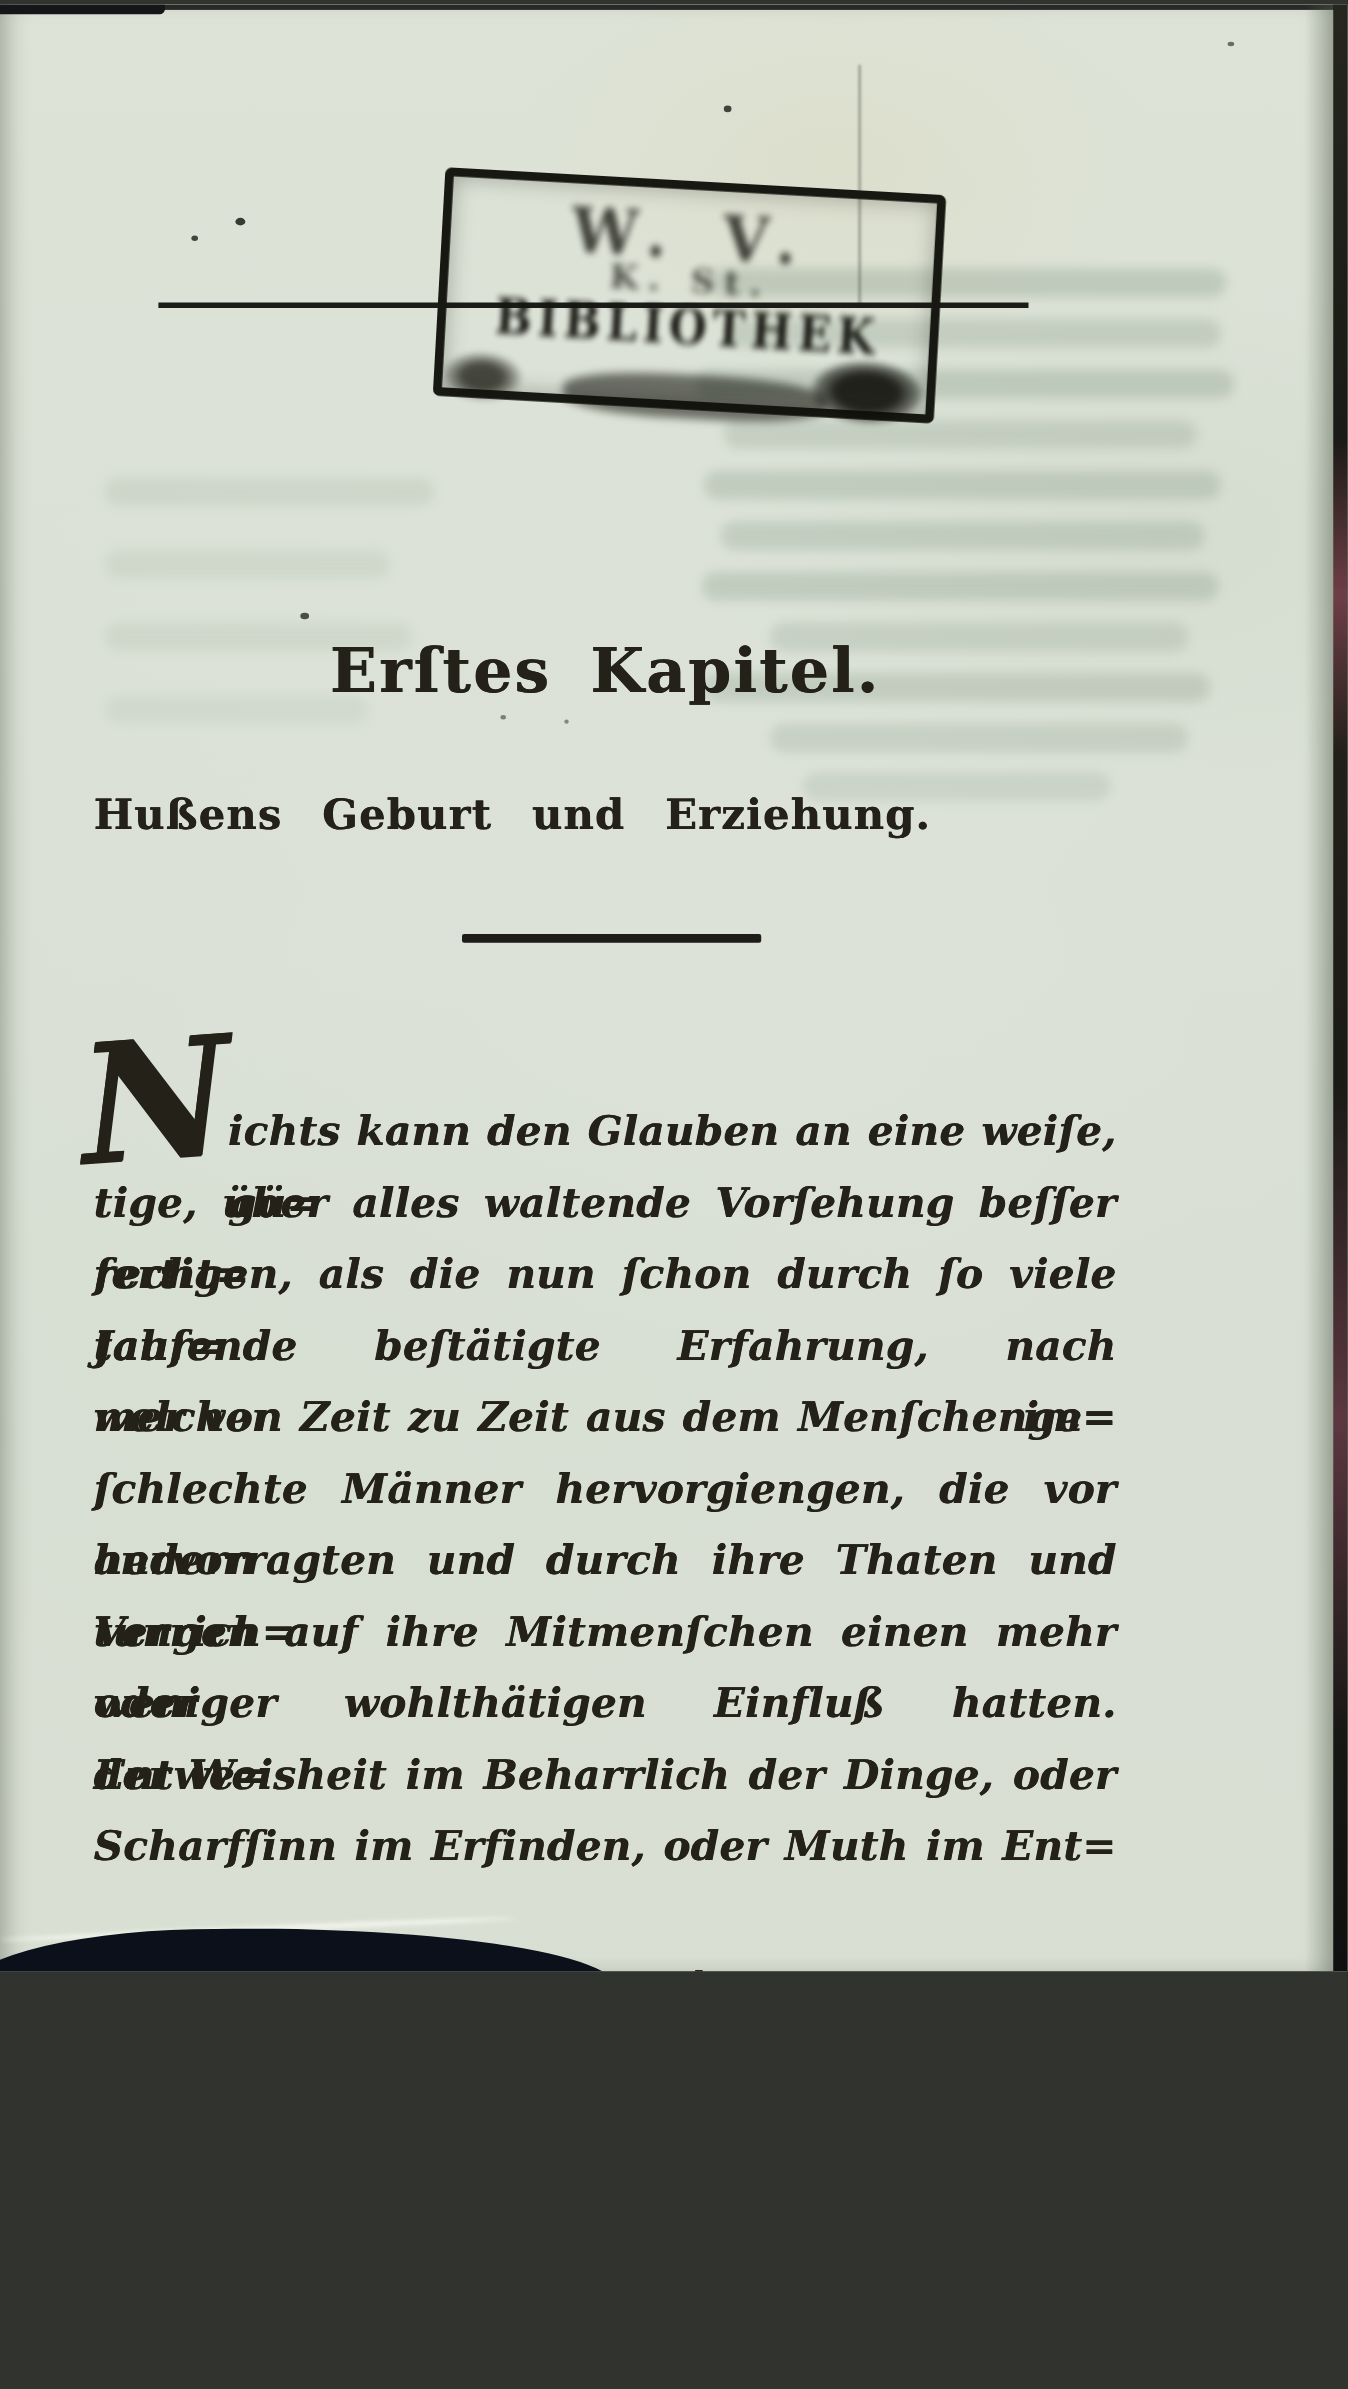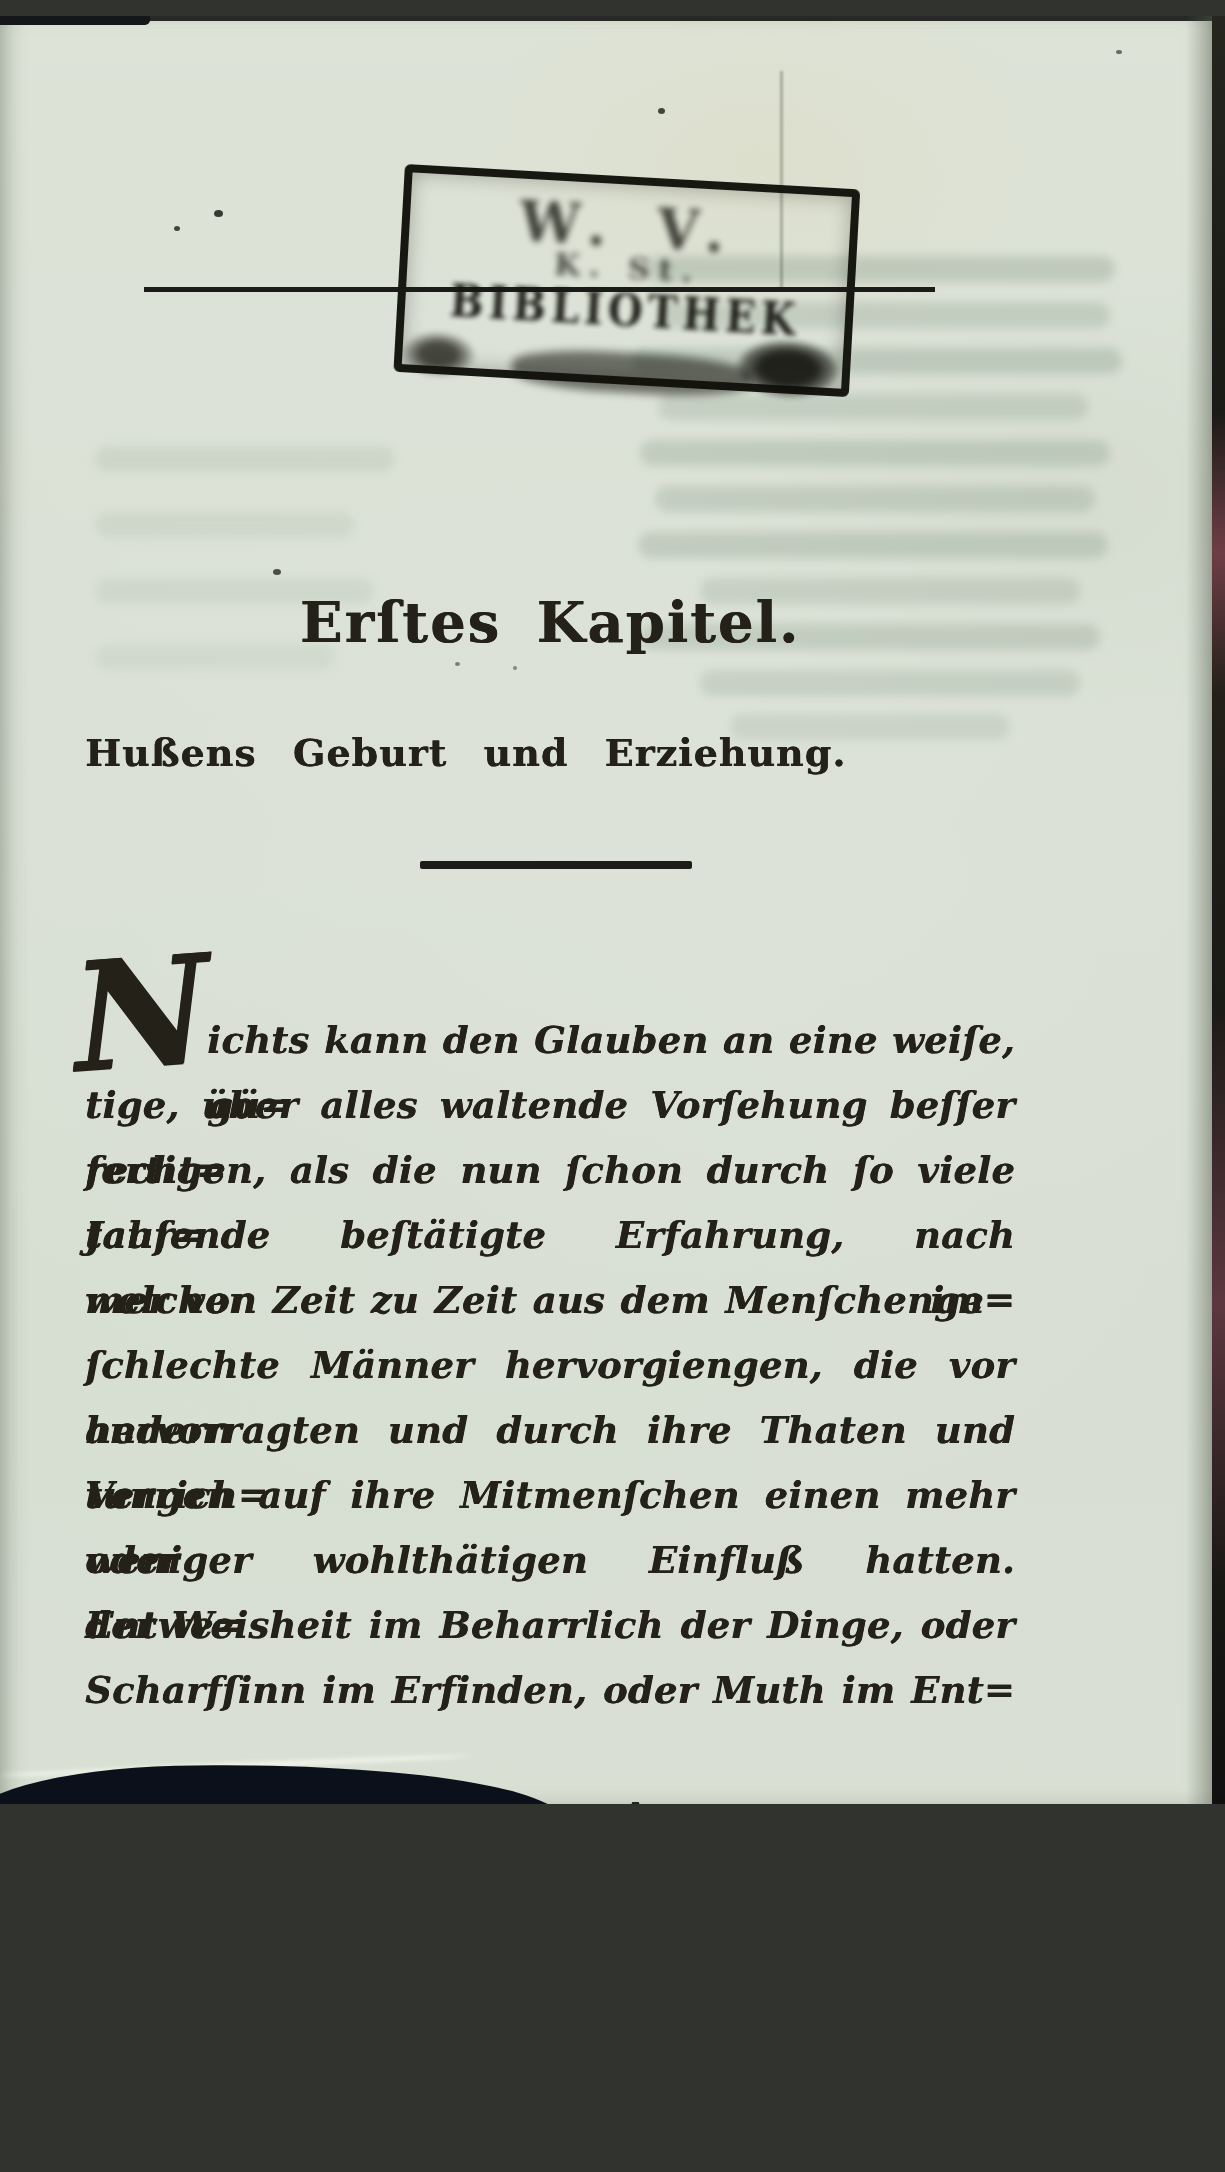--- a/index.html
+++ b/index.html
@@ -1,20 +1,20 @@
 <!DOCTYPE html>
 <html lang="de"><head>
 <meta charset="utf-8">
 <title>Scanned page</title>
 <style>
   html,body{margin:0;padding:0;background:#30332e;}
   .page{
     position:relative;
     width:1225px;height:1788px;
-    margin:16px auto;
+    margin:4px auto;
     overflow:hidden;
     font-family:"DejaVu Serif","Liberation Serif",serif;
     color:#242118;
     background:
       radial-gradient(420px 260px at 62% 8%, rgba(222,214,178,.28), transparent 70%),
       radial-gradient(520px 320px at 86% 27%, rgba(201,212,196,.35), transparent 75%),
       radial-gradient(700px 500px at 25% 70%, rgba(214,222,209,.45), transparent 80%),
       radial-gradient(900px 700px at 50% 50%, rgba(223,229,218,.5), transparent 90%),
       linear-gradient(180deg,#dde3d7 0%,#dae0d5 40%,#d8ded3 70%,#d9dfd3 100%);
     box-shadow:inset 16px 0 22px -12px rgba(70,80,64,.45), inset -26px 0 30px -18px rgba(90,100,84,.5);

